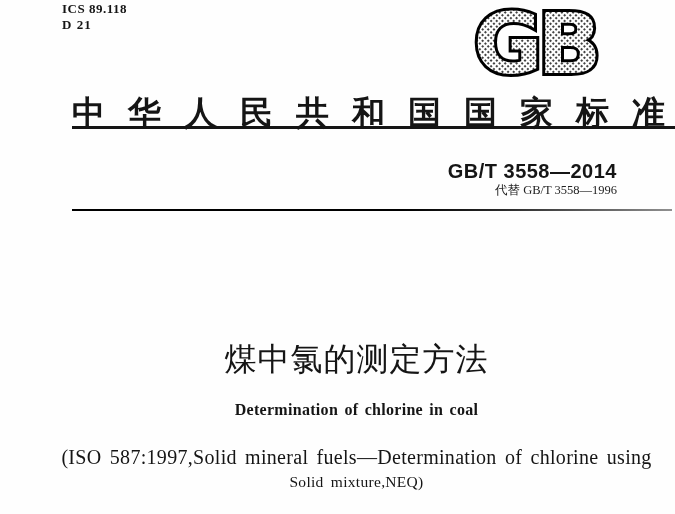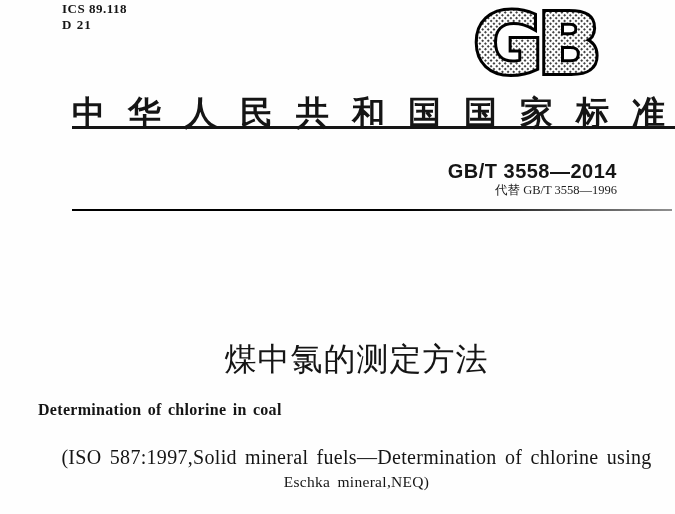--- a/index.html
+++ b/index.html
@@ -80,20 +80,21 @@
     font-size: 32px;
     font-weight: normal;
     font-family: "DejaVu Sans", "Liberation Sans", sans-serif;
     letter-spacing: 1px;
     white-space: nowrap;
   }
 
   .doc-title-en {
     left: 38px; top: 401px;
     width: 637px;
+    text-align: center;
     font-size: 16px;
     font-weight: bold;
     letter-spacing: 0.3px;
     word-spacing: 2px;
     white-space: nowrap;
   }
 
   .iso-line1 {
     left: 38px; top: 446px;
     width: 637px;
@@ -133,13 +134,13 @@
 
 <div class="abs standard-number">GB/T 3558—2014</div>
 <div class="abs replaces-note">代替 GB/T 3558—1996</div>
 
 <div class="abs divider-rule"></div>
 
 <div class="abs doc-title-cn">煤中氯的测定方法</div>
 <div class="abs doc-title-en">Determination of chlorine in coal</div>
 
 <div class="abs iso-line1">(ISO 587:1997,Solid mineral fuels—Determination of chlorine using</div>
-<div class="abs iso-line2">Eschka mineral,NEQ)</div>
+<div class="abs iso-line2">Solid mixture,NEQ)</div>
 
 </body></html>

